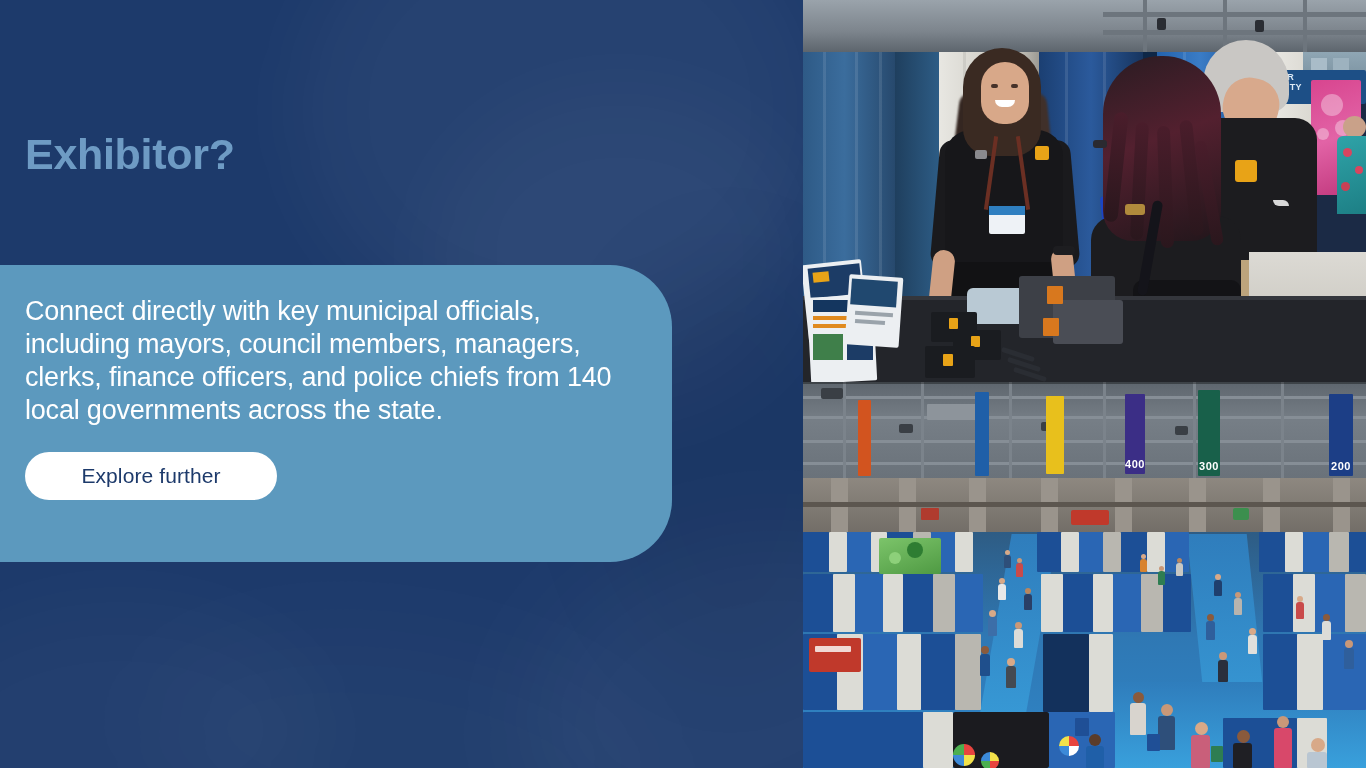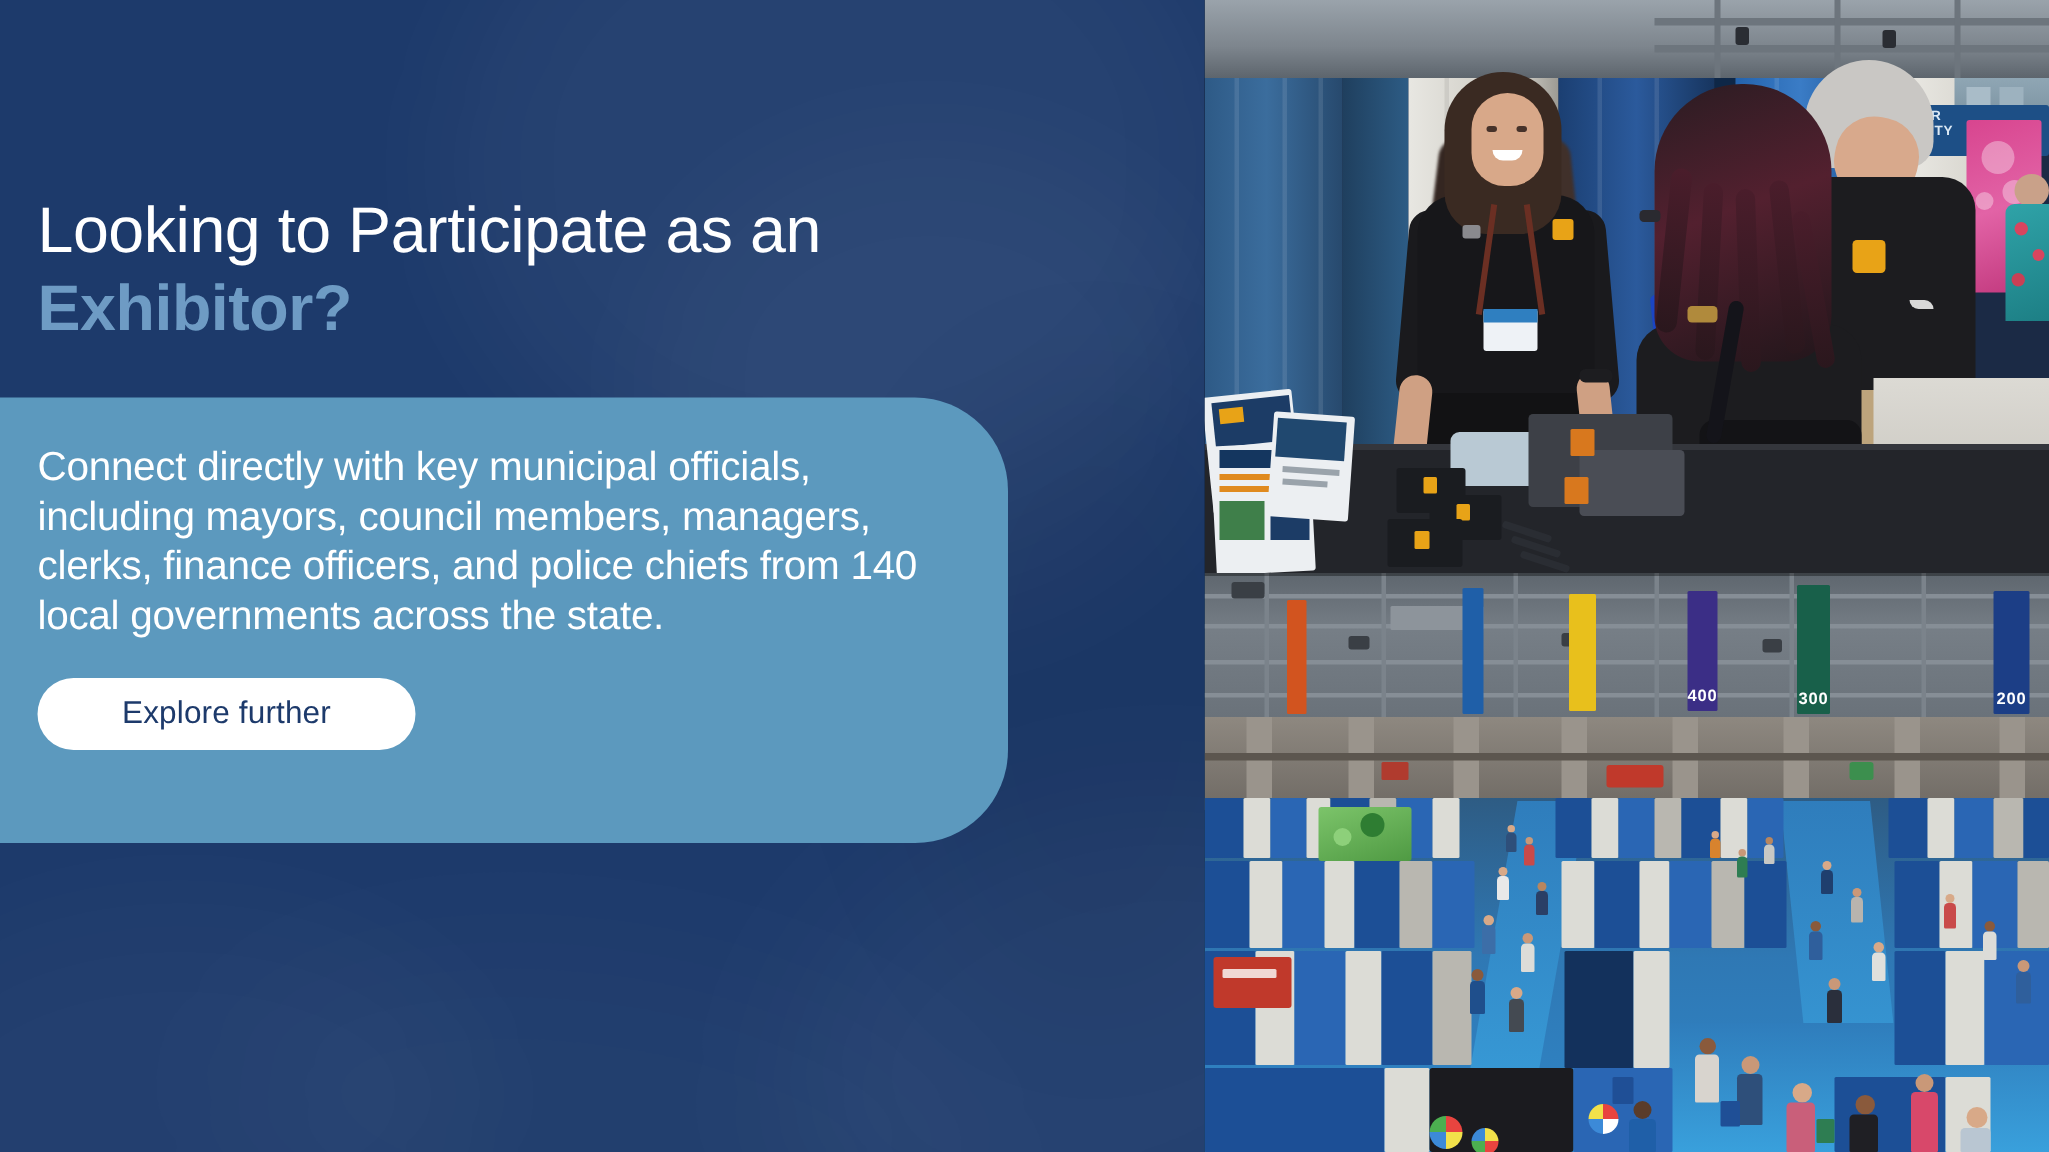--- a/index.html
+++ b/index.html
@@ -274,21 +274,20 @@
   <div class="left-panel">
 
     <div class="tex tex-a"></div>
     <div class="tex tex-b"></div>
     <div class="tex tex-c"></div>
     <div class="tex tex-d"></div>
     <div class="tex tex-e"></div>
     <div class="tex tex-f"></div>
 
     <h1 class="heading">
-      <span class="l1">Looking to Participate as an</span>
       <span class="l2">Exhibitor?</span>
     </h1>
 
     <div class="card">
       <p class="card-body">Connect directly with key municipal officials, including mayors, council members, managers, clerks, finance officers, and police chiefs from 140 local governments across the state.</p>
       <div class="cta-wrap">
         <button class="cta">Explore further</button>
       </div>
     </div>
   </div>

